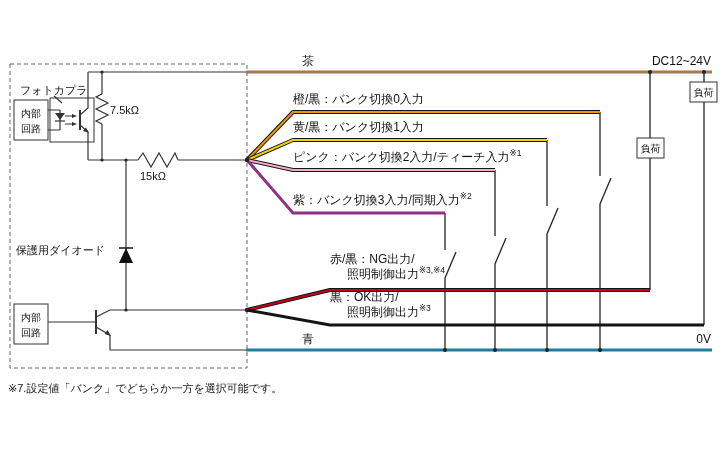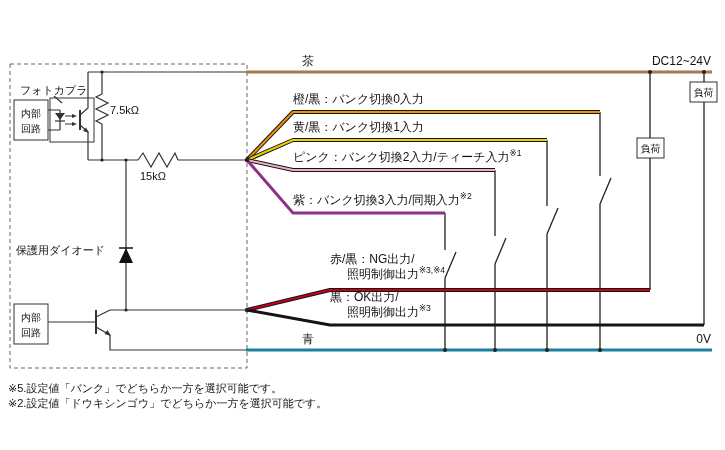--- a/index.html
+++ b/index.html
@@ -172,16 +172,15 @@
   <text class="lbl" x="293" y="204"><tspan>紫：バンク切換3入力/同期入力</tspan><tspan class="sup" dy="-5">※2</tspan></text>
   <text class="lbl" x="330" y="263"><tspan>赤/黒：NG出力/</tspan></text>
   <text class="lbl" x="347" y="278"><tspan>照明制御出力</tspan><tspan class="sup" dy="-5">※3,※4</tspan></text>
   <text class="lbl" x="330" y="301"><tspan>黒：OK出力/</tspan></text>
   <text class="lbl" x="347" y="316"><tspan>照明制御出力</tspan><tspan class="sup" dy="-5">※3</tspan></text>
   <text class="lbl" x="302" y="343"><tspan>青</tspan></text>
   <text class="lbl" x="711" y="343" text-anchor="end"><tspan>0V</tspan></text>
 </svg>
 
 <div class="footnotes">
-  <div>※5.設定値「バンク」でどちらか一方を選択可能です。</div>
-  <div>※2.設定値「ドウキシンゴウ」でどちらか一方を選択可能です。</div>
+  <div>※7.設定値「バンク」でどちらか一方を選択可能です。</div>
 </div>
 </div>
 
 </body></html>

